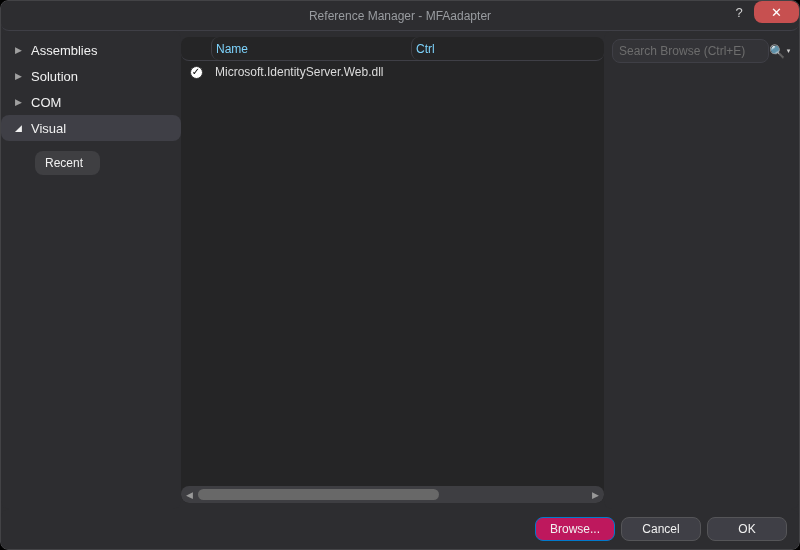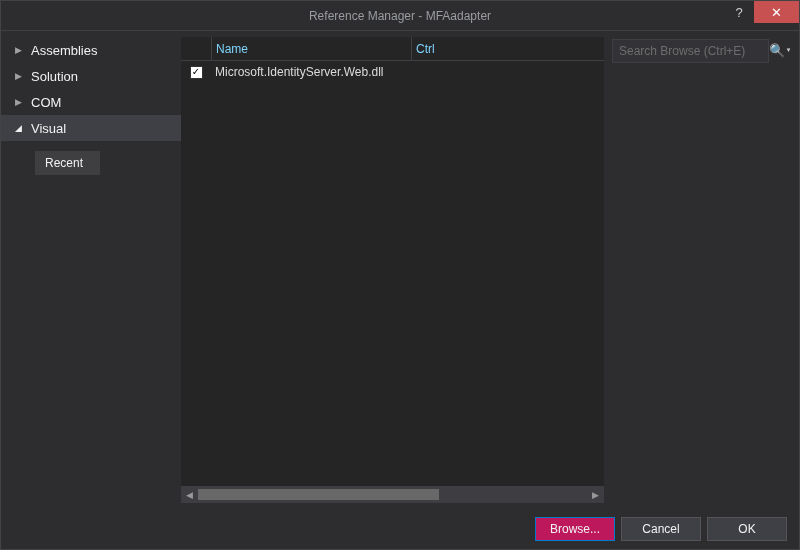--- a/index.html
+++ b/index.html
@@ -1,15 +1,15 @@
 <!DOCTYPE html>
 <html><head>
 <meta charset="utf-8">
 <style>
-  * { box-sizing: border-box; margin: 0; padding: 0; font-family: "Segoe UI", Arial, sans-serif; }
+  * { box-sizing: border-box; margin: 0; padding: 0; font-family: "Segoe UI", Arial, sans-serif; border-radius: 8px; }
   html, body { width: 800px; height: 550px; overflow: hidden; background: #000; }
   .window {
     width: 800px; height: 550px;
     background: #2d2d30;
     border: 1px solid #434346;
     display: flex; flex-direction: column;
   }
   .titlebar {
     height: 30px; background: #2d2d30;
     display: flex; align-items: center;
@@ -95,21 +95,21 @@
   }
   .hscroll-track { flex: 1; height: 17px; position: relative; }
   .hscroll-thumb {
     position: absolute; left: 0; top: 3px; height: 11px; width: 62%;
     background: #686868;
   }
   .rightpane {
     width: 195px; background: #2d2d30;
     padding: 8px 8px 0 8px;
   }
-  .search-row { display: flex; }
+  .search-row { display: flex; align-items: center; }
   .search-box {
     flex: 1; height: 24px; background: #333337; border: 1px solid #3f3f46;
     color: #6d6d6d; font-size: 12px; padding: 0 6px;
     display: flex; align-items: center;
   }
   .search-btn {
     width: 22px; height: 22px; color: #d0d0d0;
     display: flex; align-items: center; justify-content: center;
     font-size: 13px;
   }

